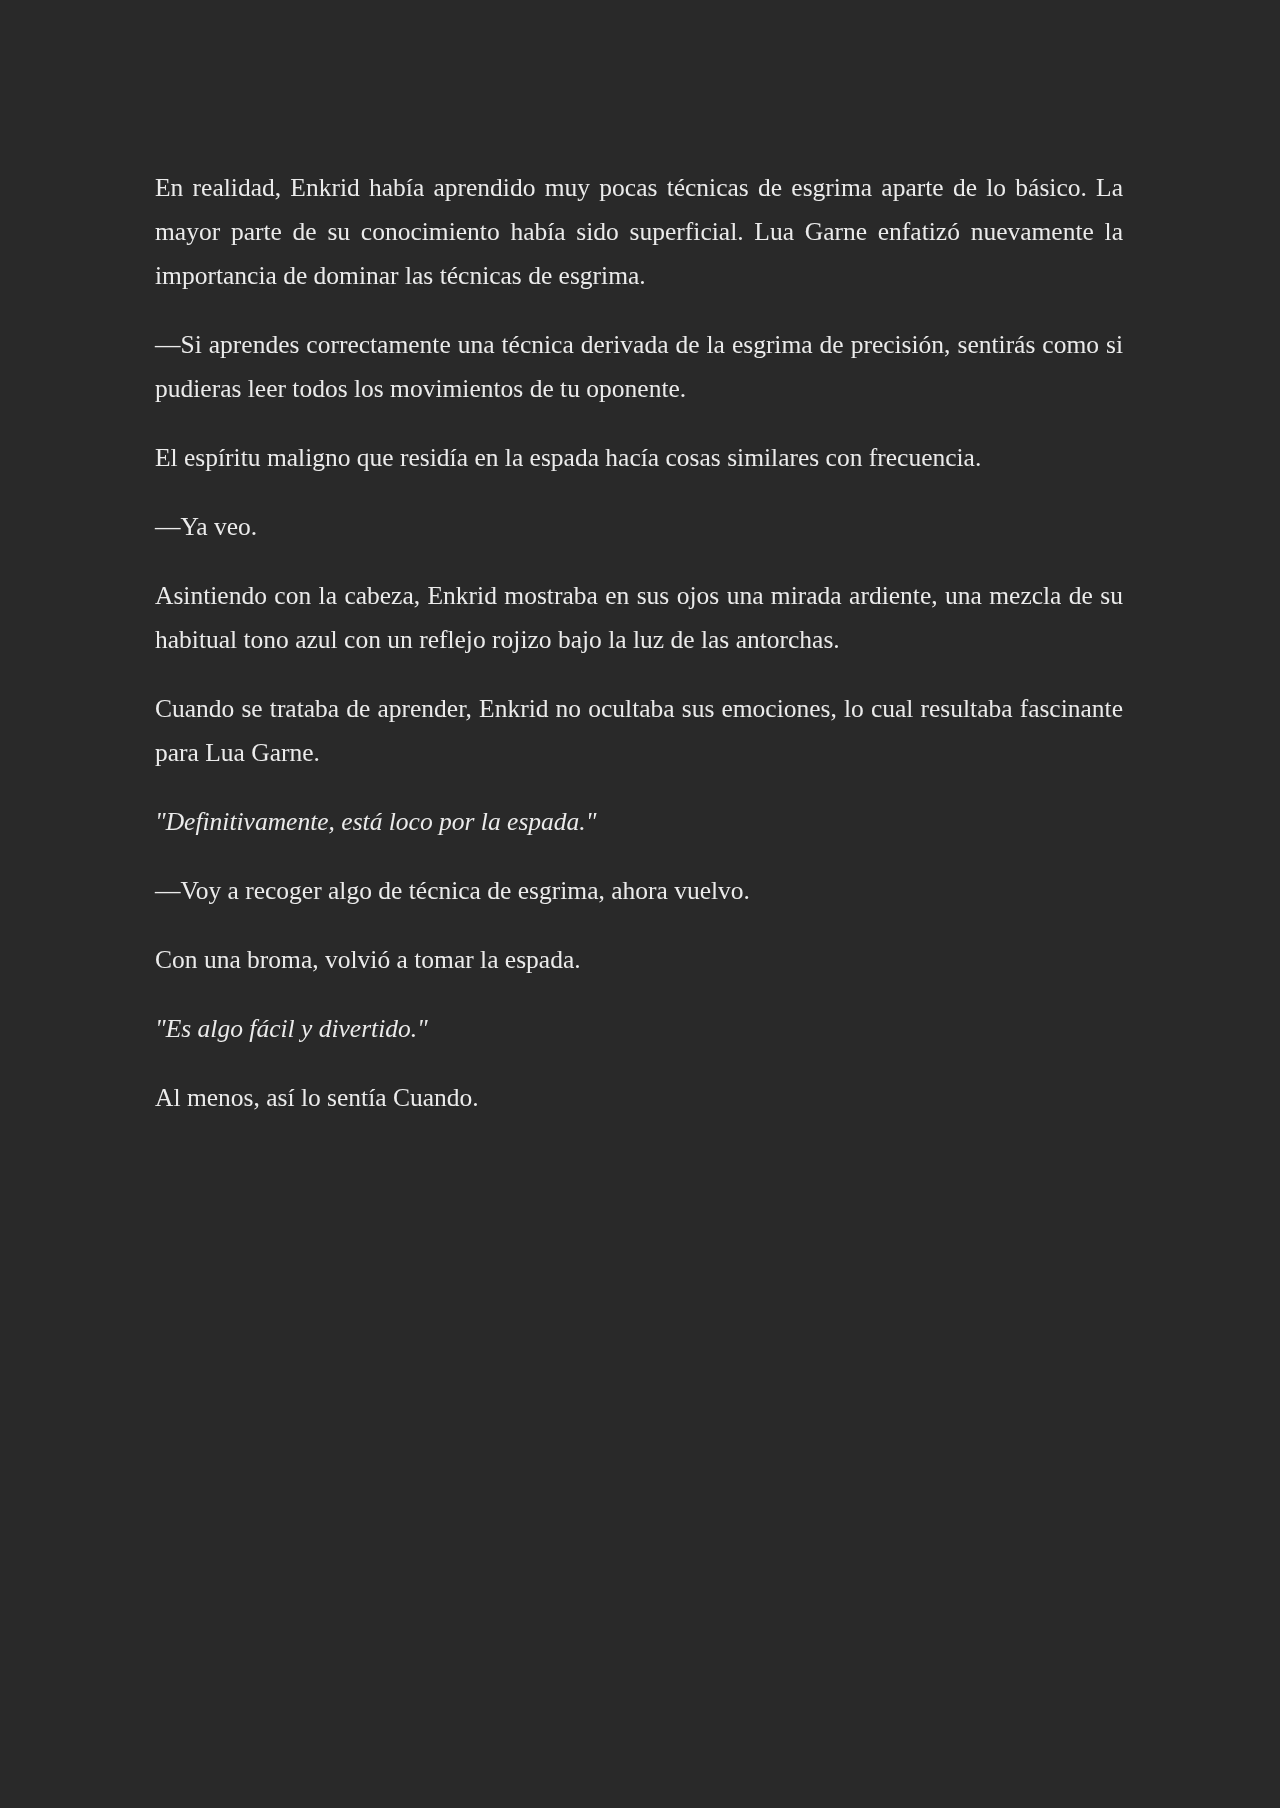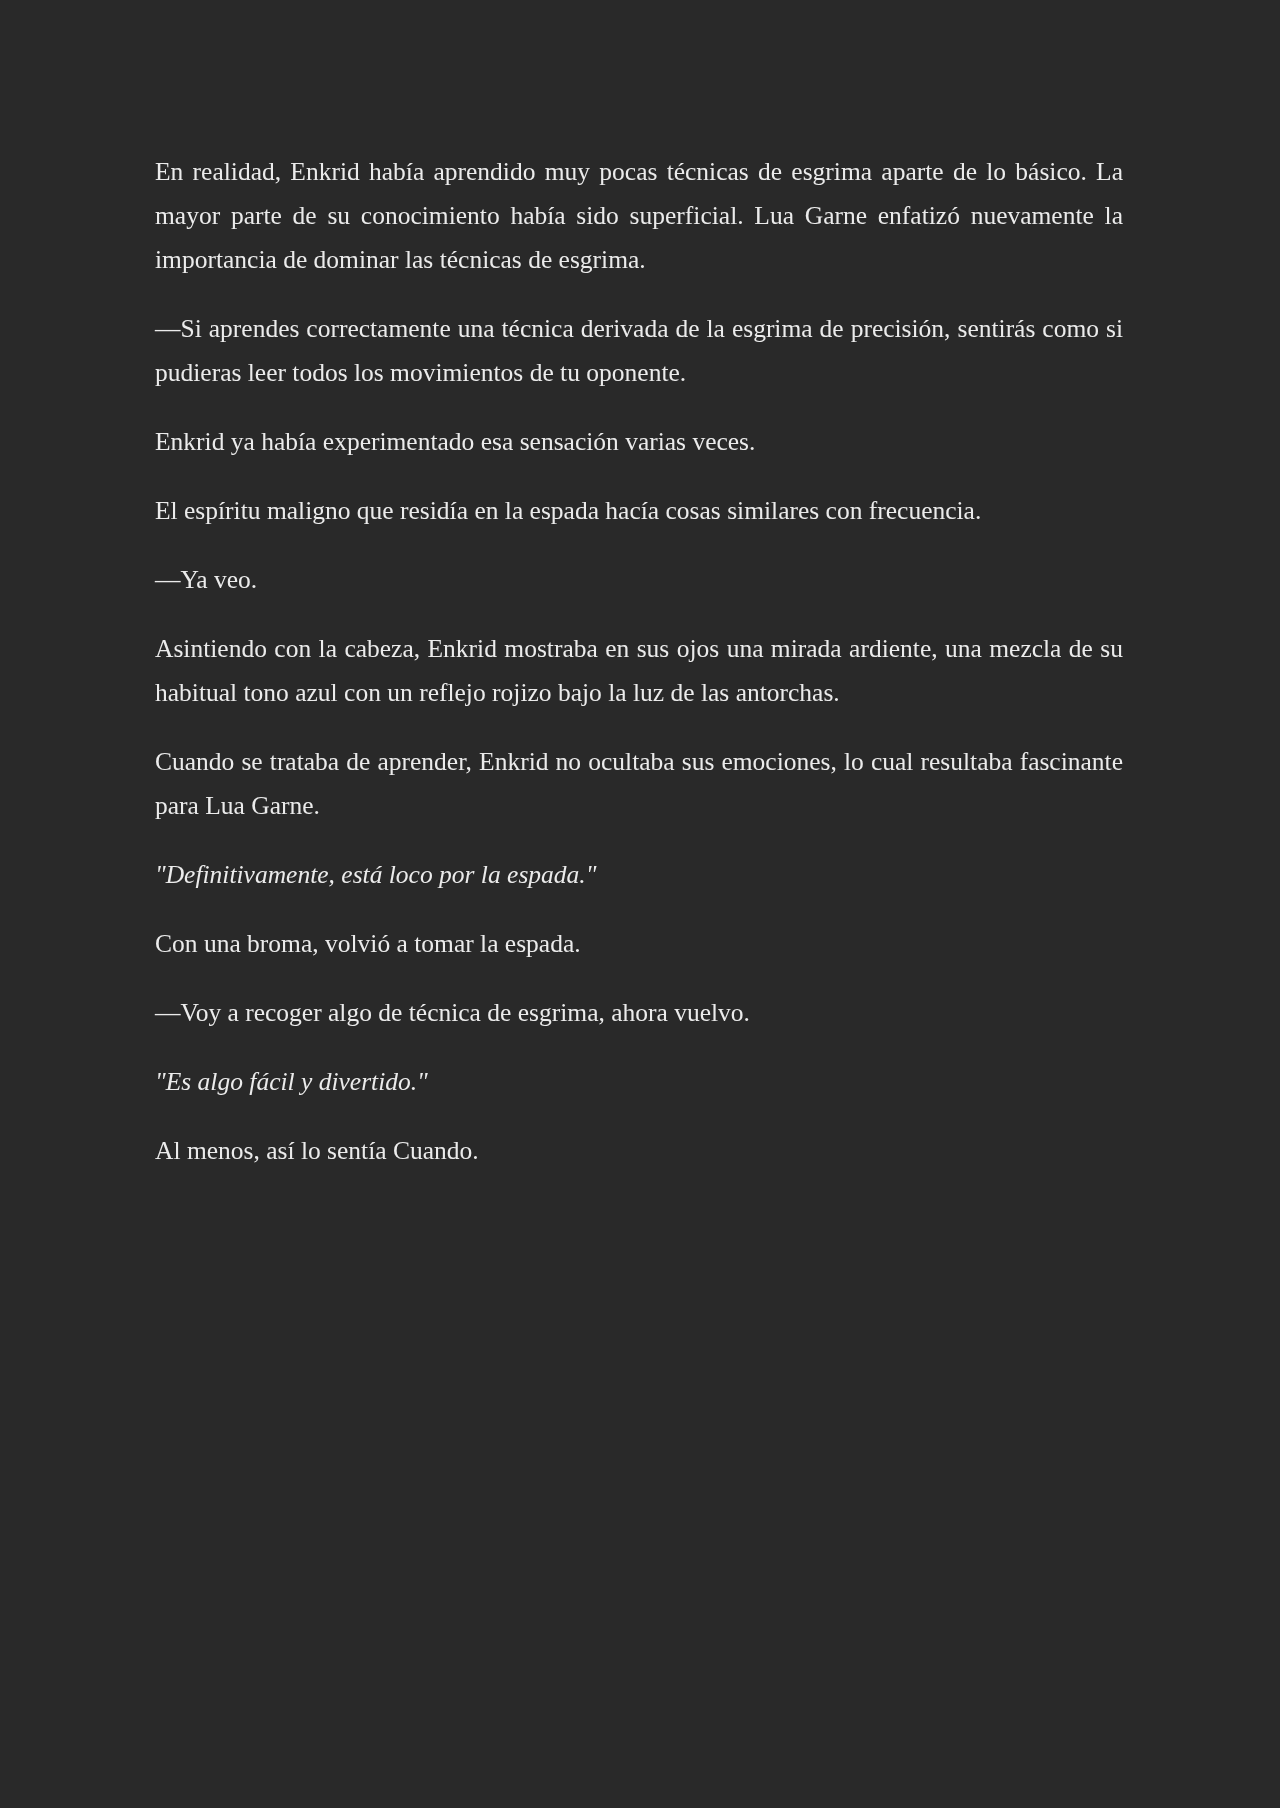--- a/index.html
+++ b/index.html
@@ -16,36 +16,35 @@
       position: absolute;
       left: 155px;
       top: 150px;
       width: 968px;
       font-family: "Liberation Serif", "DejaVu Serif", serif;
       font-size: 25.5px;
       line-height: 44px;
       color: #ebebeb;
     }
     .reader p {
-      margin: 0 0 25px 0;
+      margin: 16px 0 25px 0;
       text-align: justify;
     }
     .reader p.thought {
       font-style: italic;
     }
   </style>
 </head>
 <body>
 
 <main class="reader">
   <p>En realidad, Enkrid había aprendido muy pocas técnicas de esgrima aparte de lo básico. La mayor parte de su conocimiento había sido superficial. Lua Garne enfatizó nuevamente la importancia de dominar las técnicas de esgrima.</p>
   <p>—Si aprendes correctamente una técnica derivada de la esgrima de precisión, sentirás como si pudieras leer todos los movimientos de tu oponente.</p>
-  <p>Enkrid ya había experimentado esa sensación varias veces.</p>
   <p>El espíritu maligno que residía en la espada hacía cosas similares con frecuencia.</p>
   <p>—Ya veo.</p>
   <p>Asintiendo con la cabeza, Enkrid mostraba en sus ojos una mirada ardiente, una mezcla de su habitual tono azul con un reflejo rojizo bajo la luz de las antorchas.</p>
   <p>Cuando se trataba de aprender, Enkrid no ocultaba sus emociones, lo cual resultaba fascinante para Lua Garne.</p>
   <p class="thought">"Definitivamente, está loco por la espada."</p>
+  <p>—Voy a recoger algo de técnica de esgrima, ahora vuelvo.</p>
   <p>Con una broma, volvió a tomar la espada.</p>
-  <p>—Voy a recoger algo de técnica de esgrima, ahora vuelvo.</p>
   <p class="thought">"Es algo fácil y divertido."</p>
   <p>Al menos, así lo sentía Cuando.</p>
 </main>
 
 </body></html>

